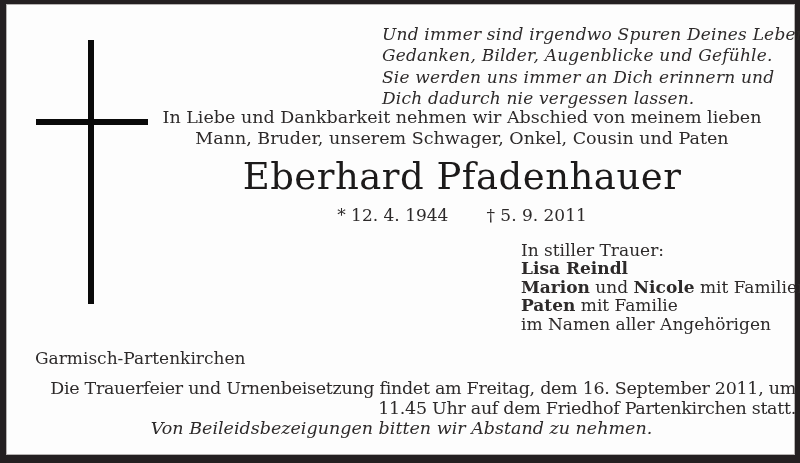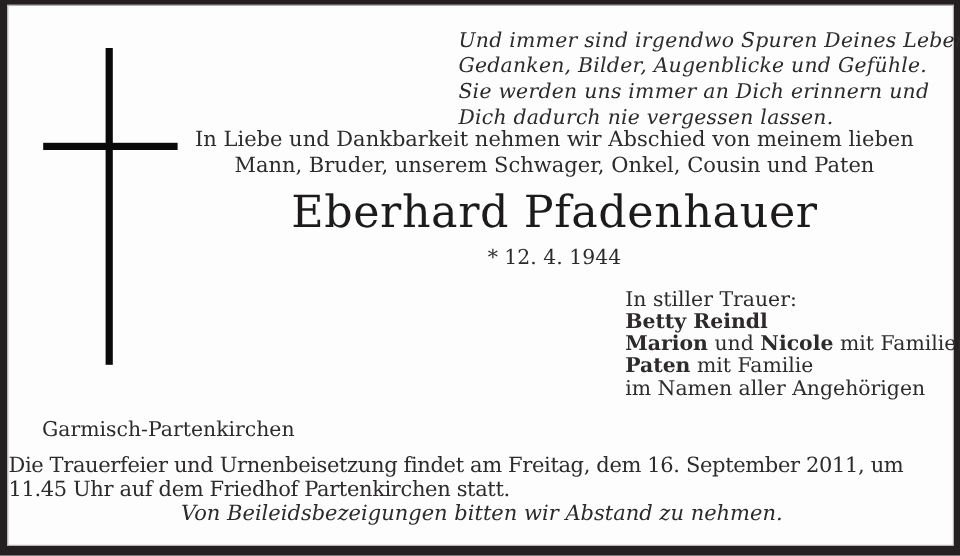--- a/index.html
+++ b/index.html
@@ -67,21 +67,21 @@
   .mourners .b{font-weight:bold;}
   
   .place{
     left:28px;top:344px;
     font-size:17px;line-height:18.4px;
     white-space:nowrap;
   }
   
   .funeral{
     left:0;top:374px;width:789px;
-    text-align:left;
+    text-align:right;
     font-size:17.5px;line-height:19.8px;
     letter-spacing:-0.3px;
     white-space:nowrap;
   }
   .note{
     left:0;top:413px;width:789px;
     text-align:center;
     font-size:17.5px;line-height:20px;
     white-space:nowrap;
     font-style:italic;
@@ -106,25 +106,26 @@
 
   <div class="abs intro">
     <div>In Liebe und Dankbarkeit nehmen wir Abschied von meinem lieben</div>
     <div>Mann, Bruder, unserem Schwager, Onkel, Cousin und Paten</div>
   </div>
 
   <div class="abs name">Eberhard Pfadenhauer</div>
 
   <div class="abs dates">
     <span>* 12. 4. 1944</span>
+    <span>† 5. 9. 2011</span>
   </div>
 
   <div class="abs mourners">
     <div>In stiller Trauer:</div>
-    <div><span class="b">Betty Reindl</span></div>
+    <div><span class="b">Lisa Reindl</span></div>
     <div><span class="b">Marion</span><span> und </span><span class="b">Nicole</span><span> mit Familien</span></div>
     <div><span class="b">Paten</span><span> mit Familie</span></div>
     <div><span>im Namen aller Angehörigen</span></div>
   </div>
 
   <div class="abs place">Garmisch-Partenkirchen</div>
 
   <div class="abs funeral">
     <div>Die Trauerfeier und Urnenbeisetzung findet am Freitag, dem 16. September 2011, um</div>
     <div>11.45 Uhr auf dem Friedhof Partenkirchen statt.</div>

